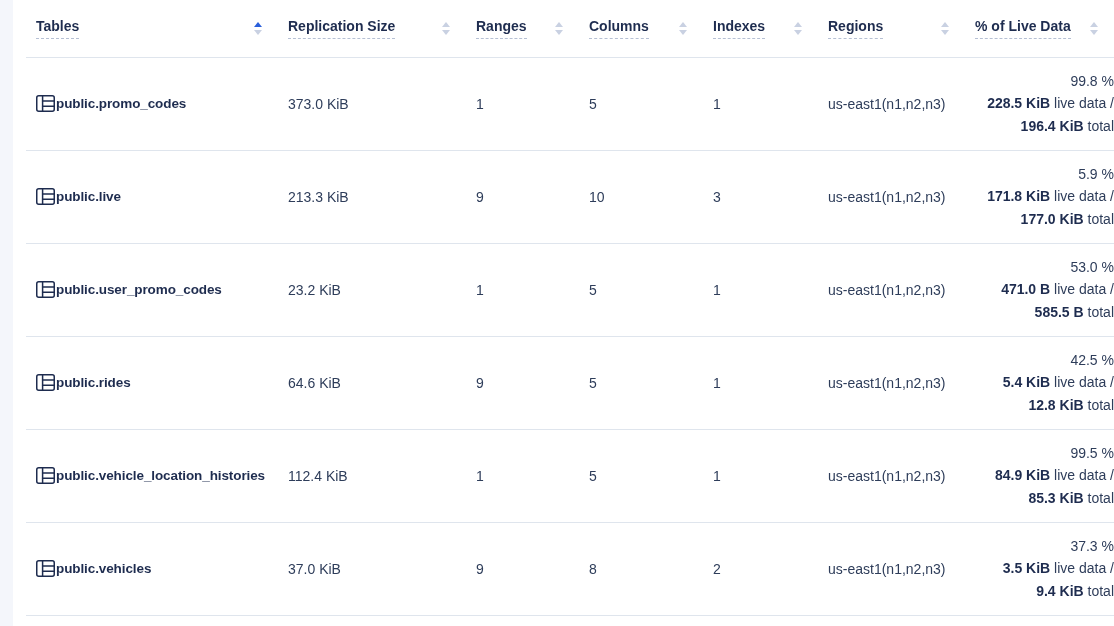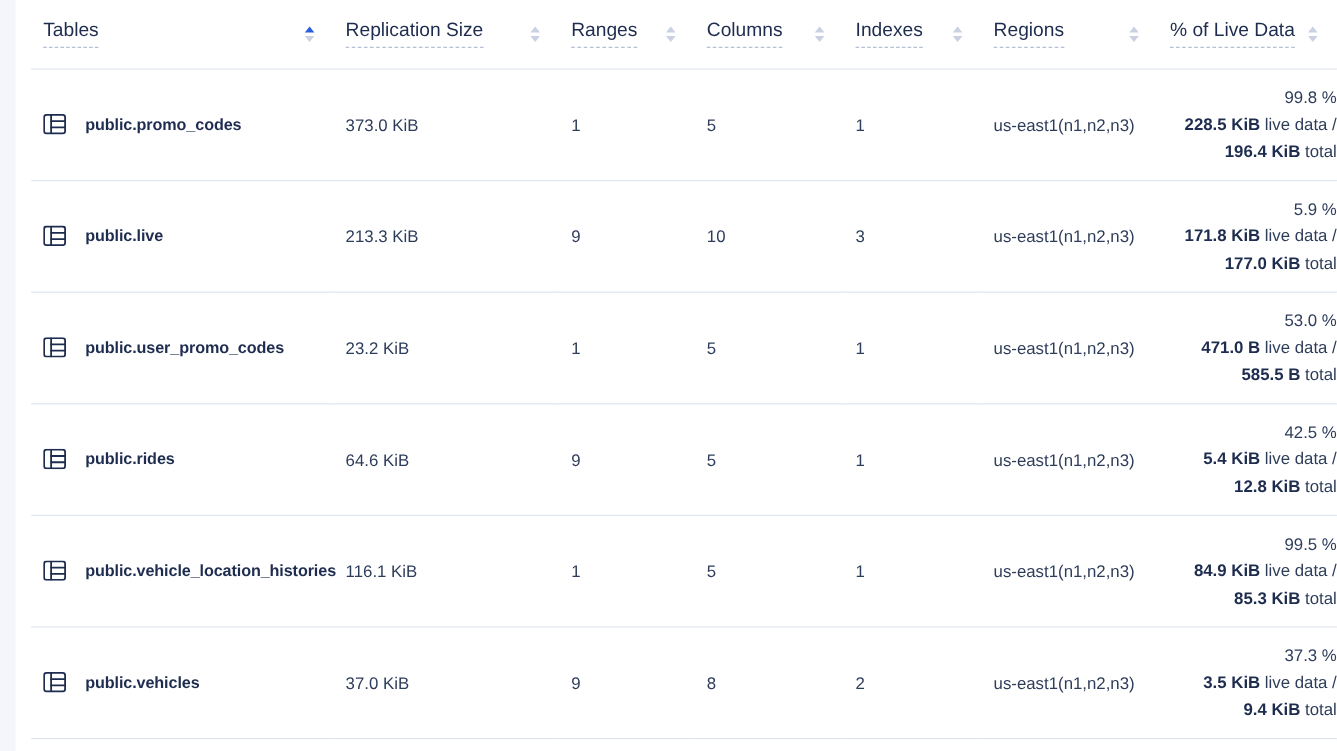--- a/index.html
+++ b/index.html
@@ -17,31 +17,31 @@
     width:1114px;height:626px;background:#ffffff;
     font-family:"Liberation Sans", sans-serif;
     color:var(--body-text);overflow:hidden;
   }
   .page{position:relative;width:1114px;height:626px;}
   .left-strip{position:absolute;left:0;top:0;width:13px;height:626px;background:var(--gutter);}
   .content{margin-left:13px;padding-left:13px;}
   table.db-tables{border-collapse:collapse;table-layout:fixed;width:1088px;}
   thead tr{height:57px;border-bottom:1px solid var(--sep);}
   tbody tr{height:93px;border-bottom:1px solid var(--sep);}
-  th{padding:0 0 0 10px;text-align:right;vertical-align:middle;font-size:16px;font-weight:normal;color:var(--navy);}
+  th{padding:0 0 0 10px;text-align:right;vertical-align:middle;font-size:14px;font-weight:bold;color:var(--navy);}
   .th-inner{display:flex;align-items:center;width:100%;}
   .th-label{border-bottom:1px dashed var(--dash);padding-bottom:4px;white-space:nowrap;}
   .sort-icon{display:inline-flex;flex-direction:column;gap:3px;margin-left:auto;padding-right:16px;cursor:pointer;}
   .tri{width:0;height:0;border-left:4.5px solid transparent;border-right:4.5px solid transparent;}
   .tri.up{border-bottom:5.5px solid var(--arrow);}
   .tri.down{border-top:5.5px solid var(--arrow);}
   .tri.up.active{border-bottom-color:var(--arrow-active);}
   td{padding:0 0 0 10px;vertical-align:middle;font-size:14px;color:var(--body-text);}
   .c-name{white-space:nowrap;}
-  .name-wrap{display:flex;align-items:center;gap:16px;cursor:pointer;}
+  .name-wrap{display:flex;align-items:center;gap:1px;cursor:pointer;}
   .tbl-icon{display:inline-flex;flex:0 0 auto;}
   .tbl-name{font-weight:bold;color:var(--navy);font-size:13.5px;letter-spacing:-0.1px;}
   .c-live div{line-height:22.5px;text-align:right;}
   .c-live b{font-weight:bold;color:var(--navy);}
 </style>
 </head>
 <body>
 
 <div class="page">
   <div class="left-strip"></div>
@@ -236,21 +236,21 @@
                 <svg width="19" height="17" viewBox="0 0 19 17" fill="none" stroke="#1e2c4f" stroke-width="1.5" stroke-linecap="round">
                     <rect x="0.75" y="0.75" width="17.5" height="15.5" rx="2"></rect>
                     <path d="M6.6 1 V16"></path>
                     <path d="M6.6 6 H18.2"></path>
                     <path d="M6.6 11.2 H18.2"></path>
                   </svg>
               </span>
               <span class="tbl-name">public.vehicle_location_histories</span>
             </span>
           </td>
-          <td>116.1 KiB</td>
+          <td>112.4 KiB</td>
           <td>1</td>
           <td>5</td>
           <td>1</td>
           <td>us-east1(n1,n2,n3)</td>
           <td class="c-live">
             <div>99.5 %</div>
             <div><b>84.9 KiB</b><span> live data /</span></div>
             <div><b>85.3 KiB</b><span> total</span></div>
           </td>
         </tr>

